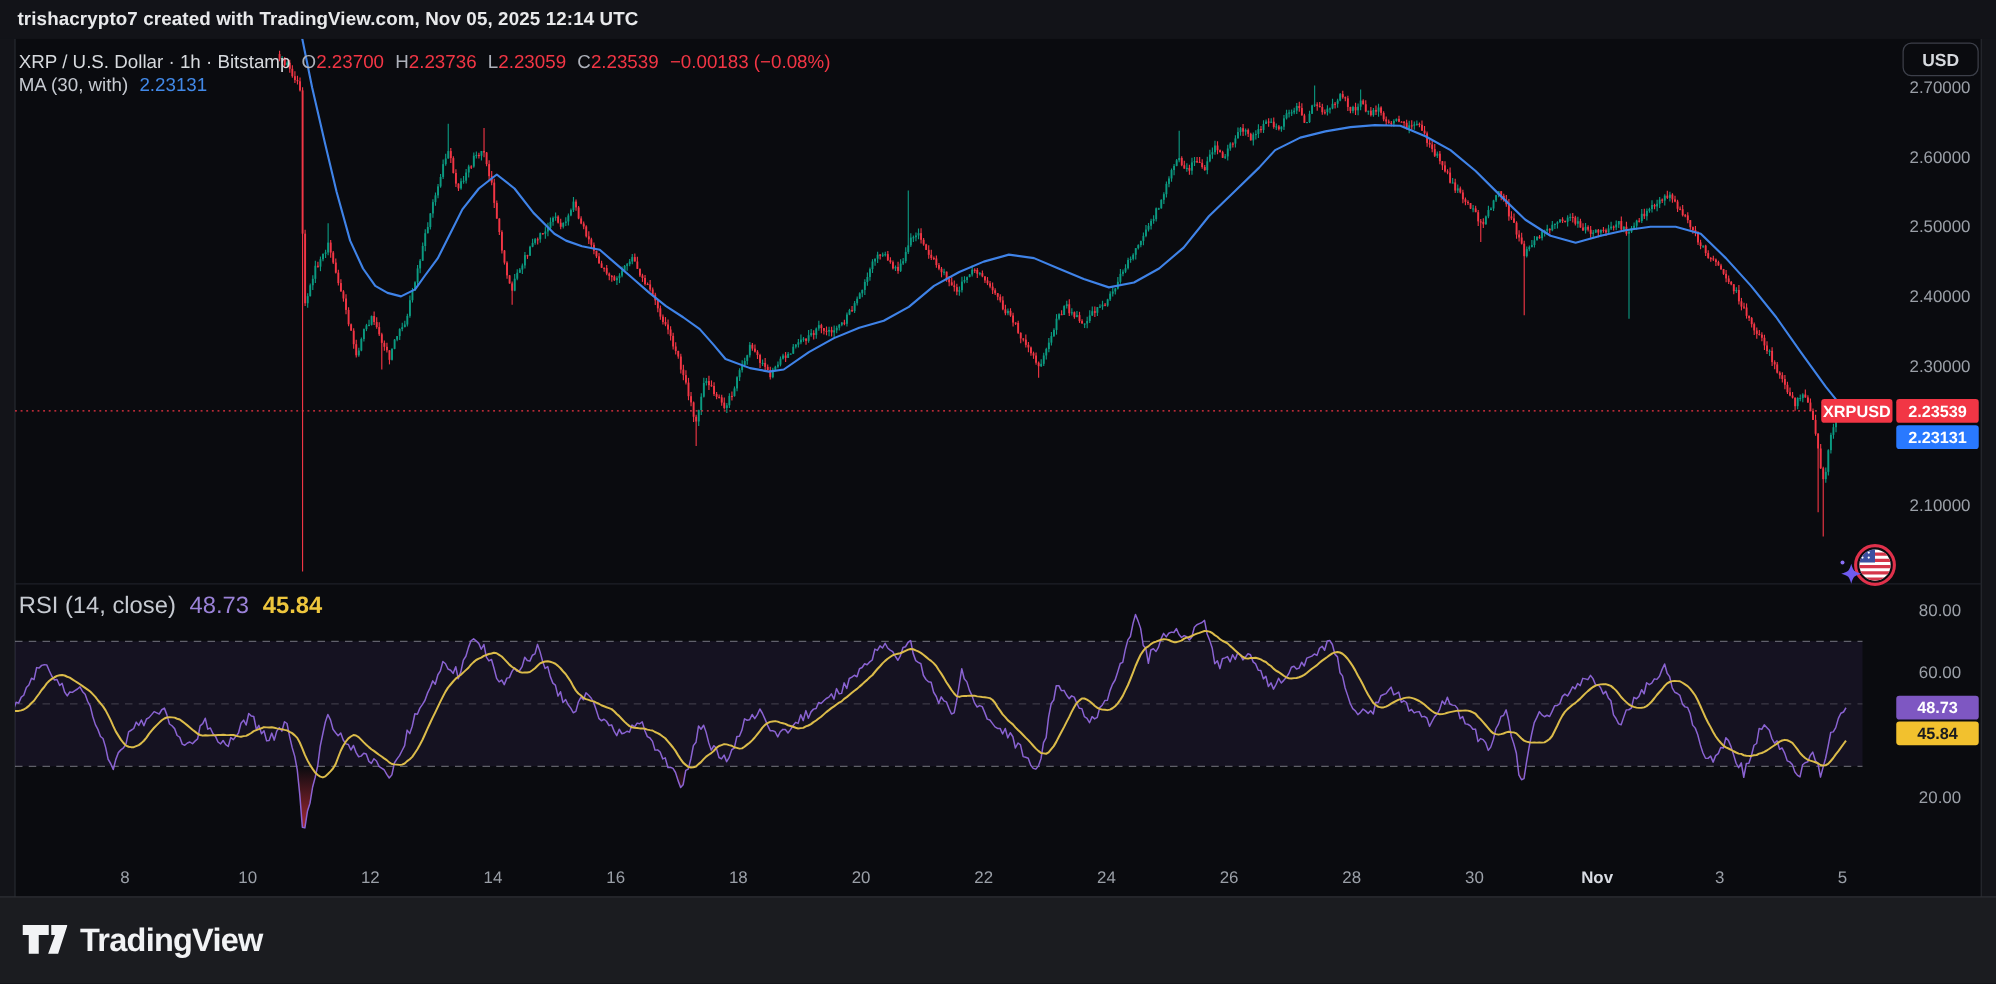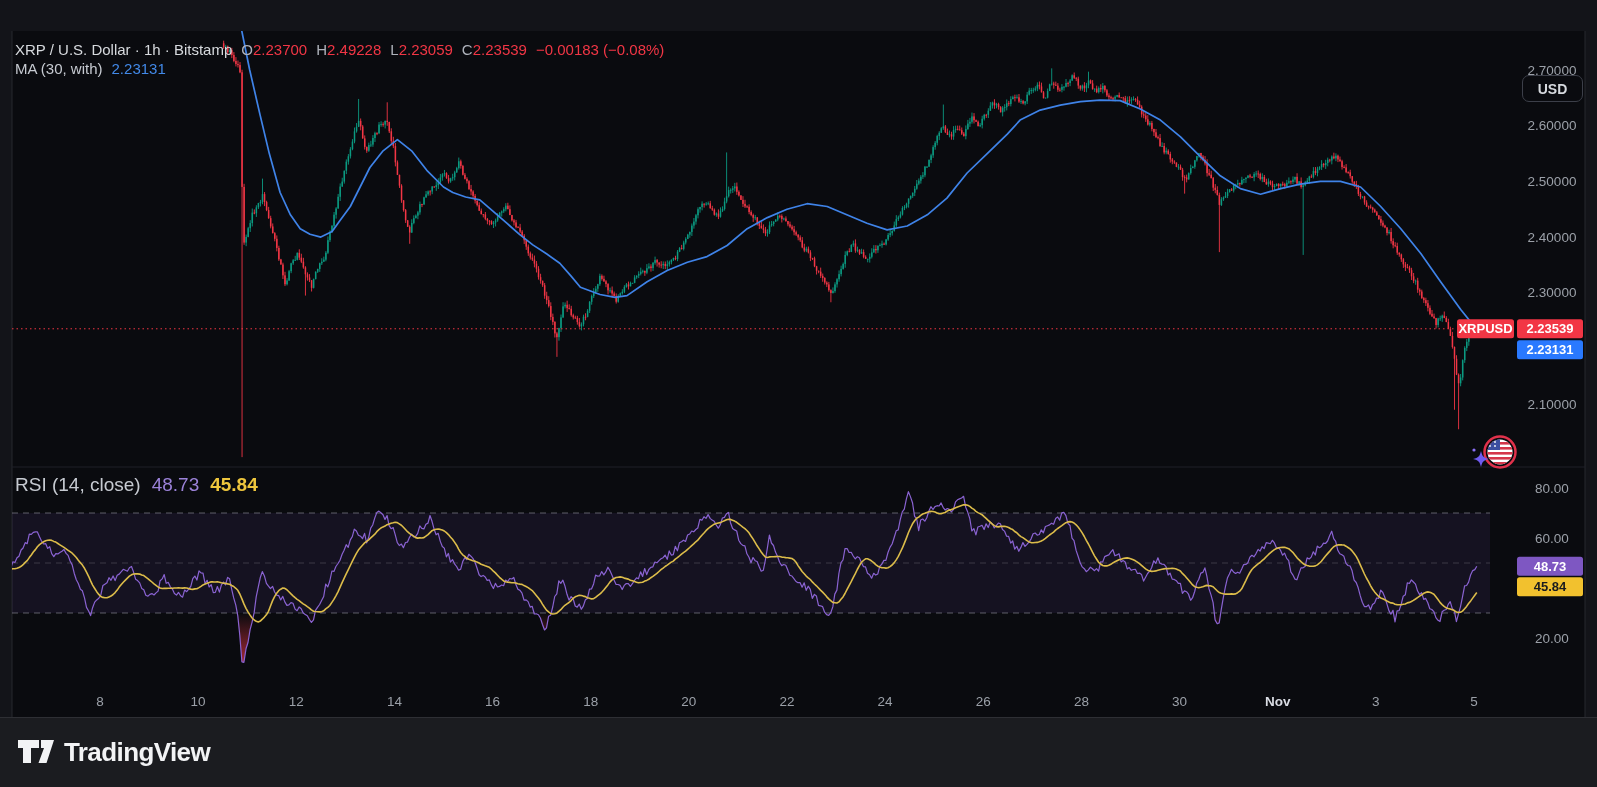--- a/index.html
+++ b/index.html
@@ -17,21 +17,21 @@
   .chg{color:#f23645;}
   .ma-label{color:#c6cad1;}
   .ma-val{color:#4289e8;}
   .legend-rsi{position:absolute;left:15px;top:476px;z-index:3;display:flex;gap:11px;
               align-items:center;font-size:19px;height:18px;white-space:nowrap;}
   .rsi-label{color:#c6cad1;}
   .rsi-v1{color:#9b82d8;}
   .rsi-v2{color:#eec63d;font-weight:700;}
   .usd-btn{position:absolute;left:1522px;top:34px;width:61px;height:27px;z-index:3;
            border-radius:7px;border:1px solid #3c3f49;background:transparent;color:#d6d9de;
-           font:600 14px "Liberation Sans",sans-serif;display:flex;align-items:center;justify-content:center;cursor:pointer;margin-top:41px;}
+           font:600 14px "Liberation Sans",sans-serif;display:flex;align-items:center;justify-content:center;cursor:pointer;}
   .footer{position:absolute;left:0;top:718px;width:1597px;height:69px;background:#1b1c20;
           display:flex;align-items:center;padding-left:18px;box-sizing:border-box;z-index:3;}
   .brand{display:flex;align-items:center;gap:10px;text-decoration:none;cursor:pointer;}
   .brand-text{color:#f2f3f5;font-size:26px;font-weight:700;letter-spacing:-0.6px;}
 </style>
 </head>
 <body>
 
 <div class="page">
 
@@ -1359,26 +1359,29 @@
         <circle cx="1495" cy="442" r="0.9" fill="#fff"></circle>
         <circle cx="1490" cy="446" r="0.9" fill="#fff"></circle>
         <circle cx="1495" cy="446" r="0.9" fill="#fff"></circle>
       </g>
       <g transform="translate(1481,459)">
         <path d="M0,-8 C1.6,-2.2 2.2,-1.6 8,0 C2.2,1.6 1.6,2.2 0,8 C-1.6,2.2 -2.2,1.6 -8,0 C-2.2,-1.6 -1.6,-2.2 0,-8 Z" fill="#6f5bf0"></path>
         <circle cx="-7" cy="-9" r="1.6" fill="#8a6ff5"></circle>
       </g>
     </svg>
 
+  <div class="topbar">
+    <span>trishacrypto7 created with TradingView.com, Nov 05, 2025 12:14 UTC</span>
+  </div>
 
   <div class="legend">
     <div class="lrow">
       <span class="sym">XRP / U.S. Dollar · 1h · Bitstamp</span>
       <span class="pair"><span>O</span><b>2.23700</b></span>
-      <span class="pair"><span>H</span><b>2.49228</b></span>
+      <span class="pair"><span>H</span><b>2.23736</b></span>
       <span class="pair"><span>L</span><b>2.23059</b></span>
       <span class="pair"><span>C</span><b>2.23539</b></span>
       <span class="chg">−0.00183 (−0.08%)</span>
     </div>
     <div class="lrow">
       <span class="ma-label">MA (30, with)</span>
       <span class="ma-val">2.23131</span>
     </div>
   </div>
 

